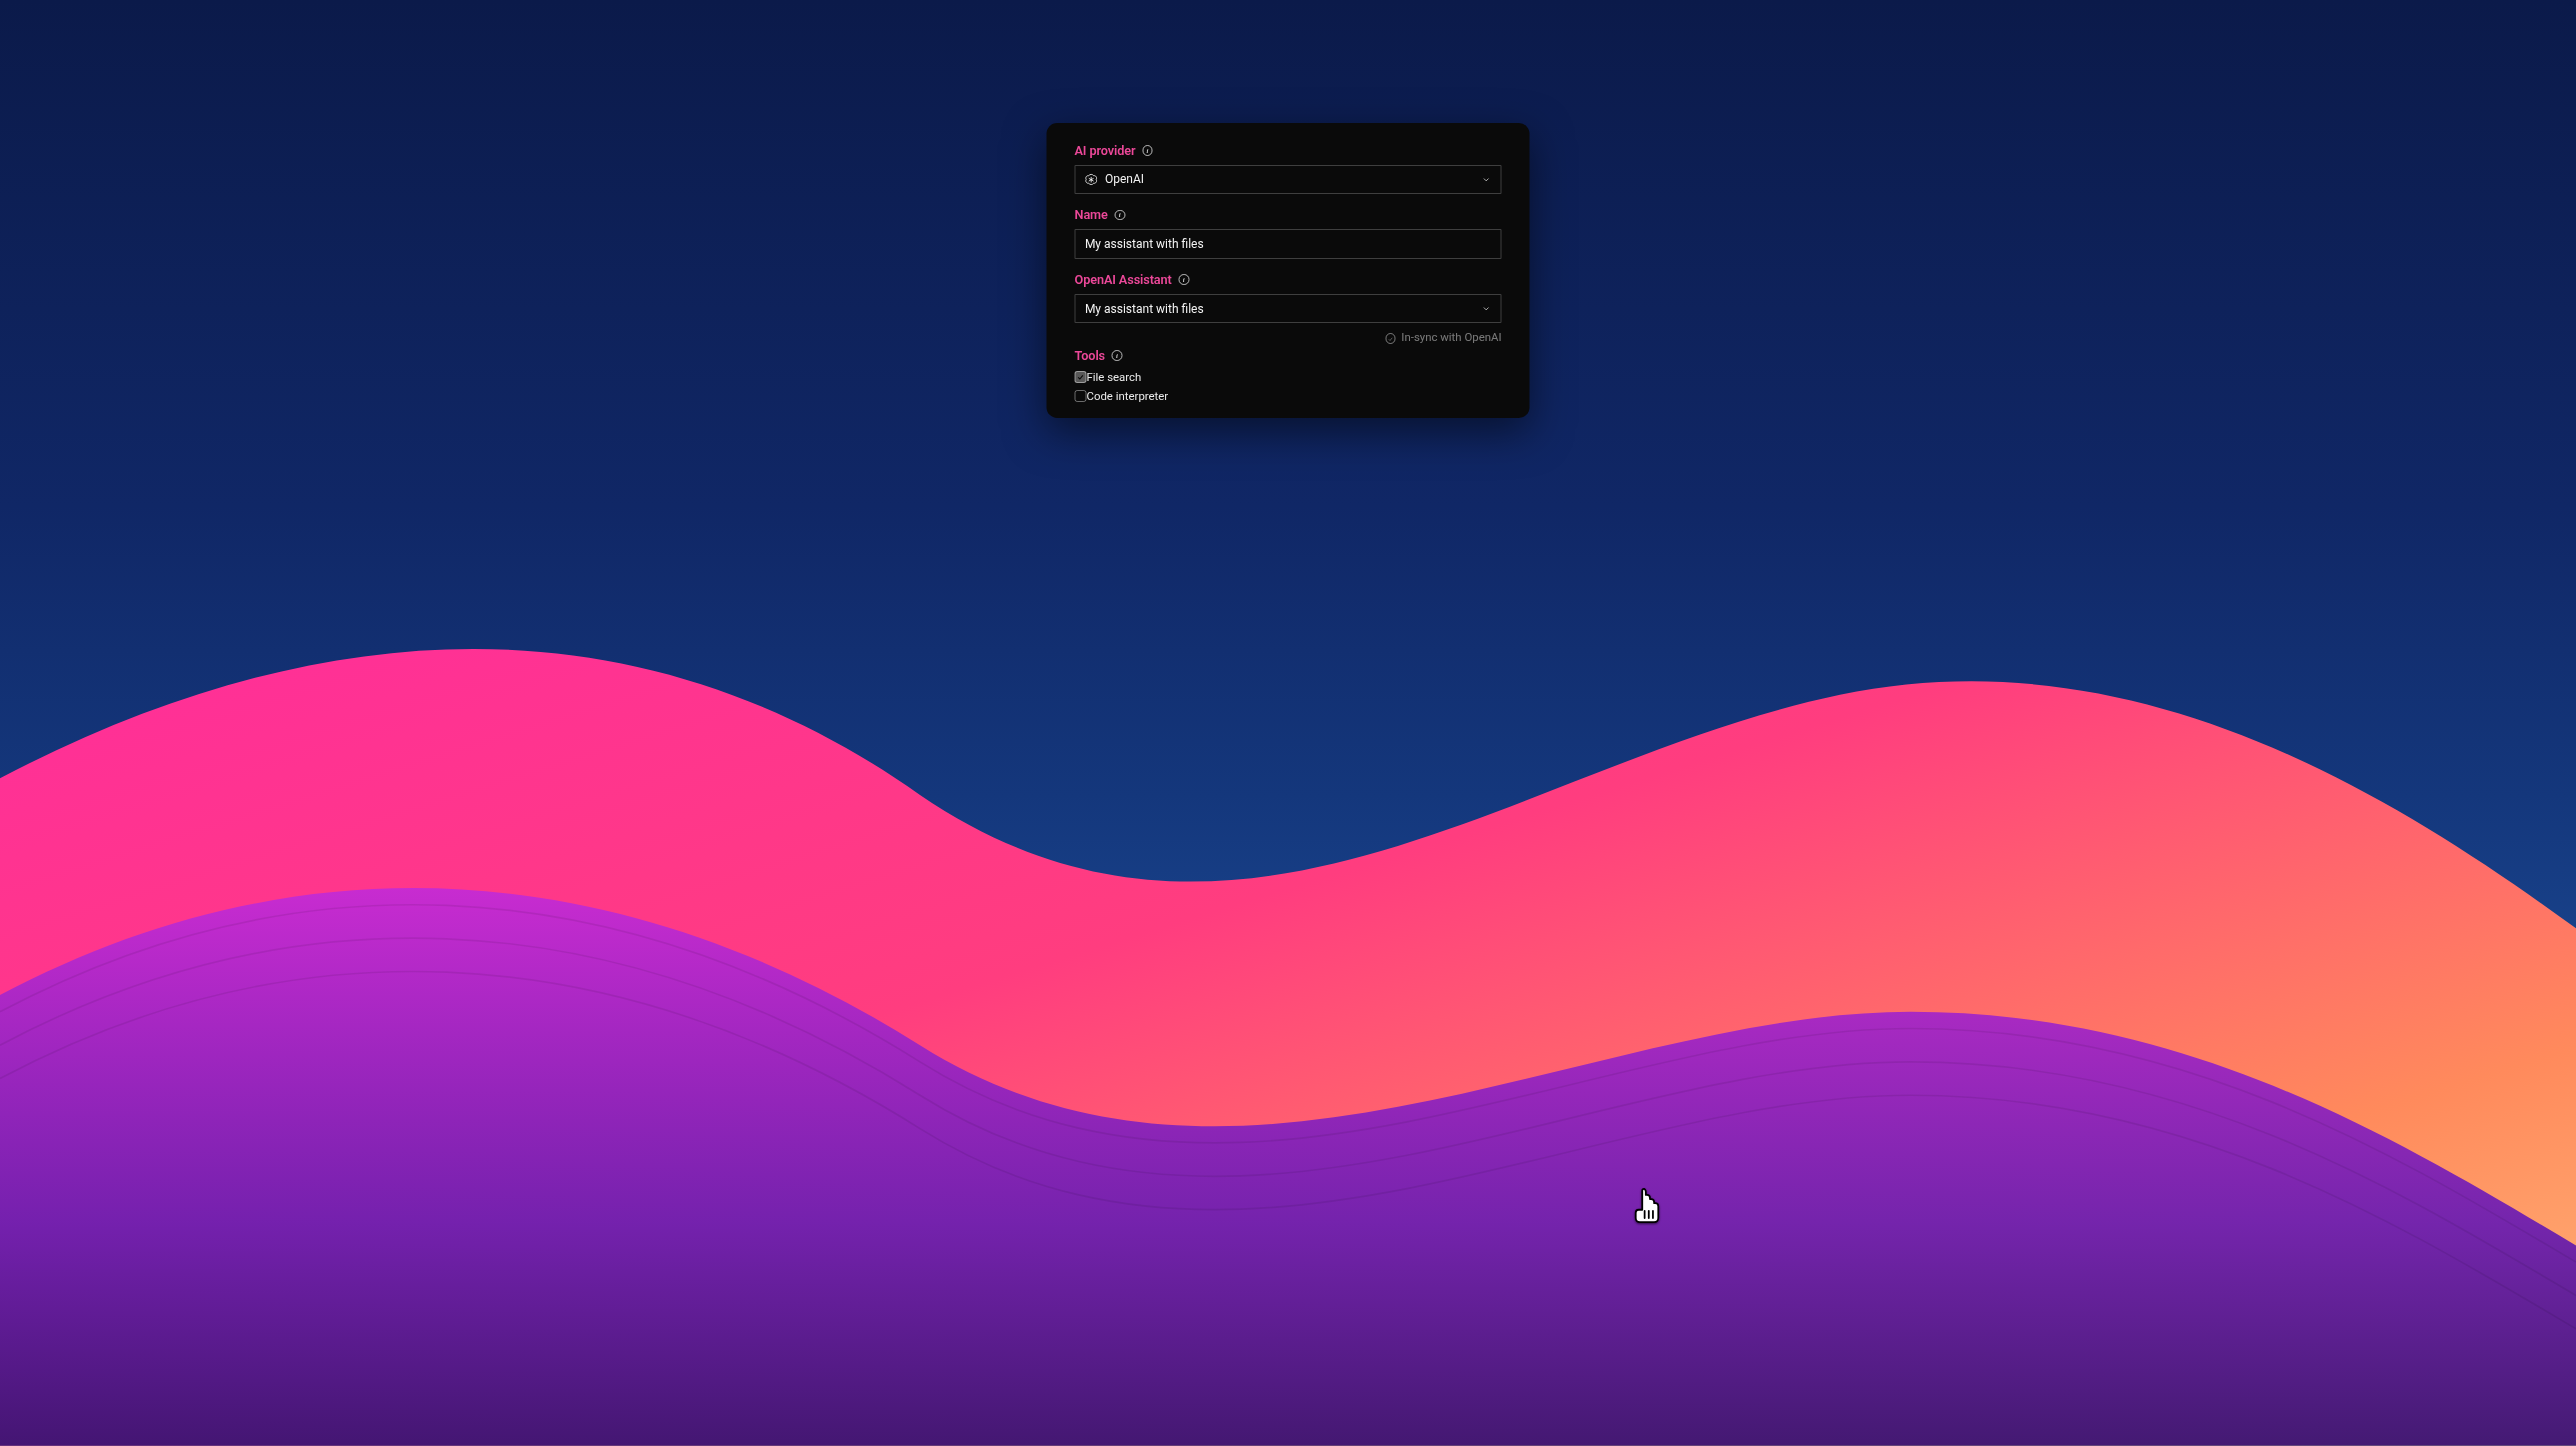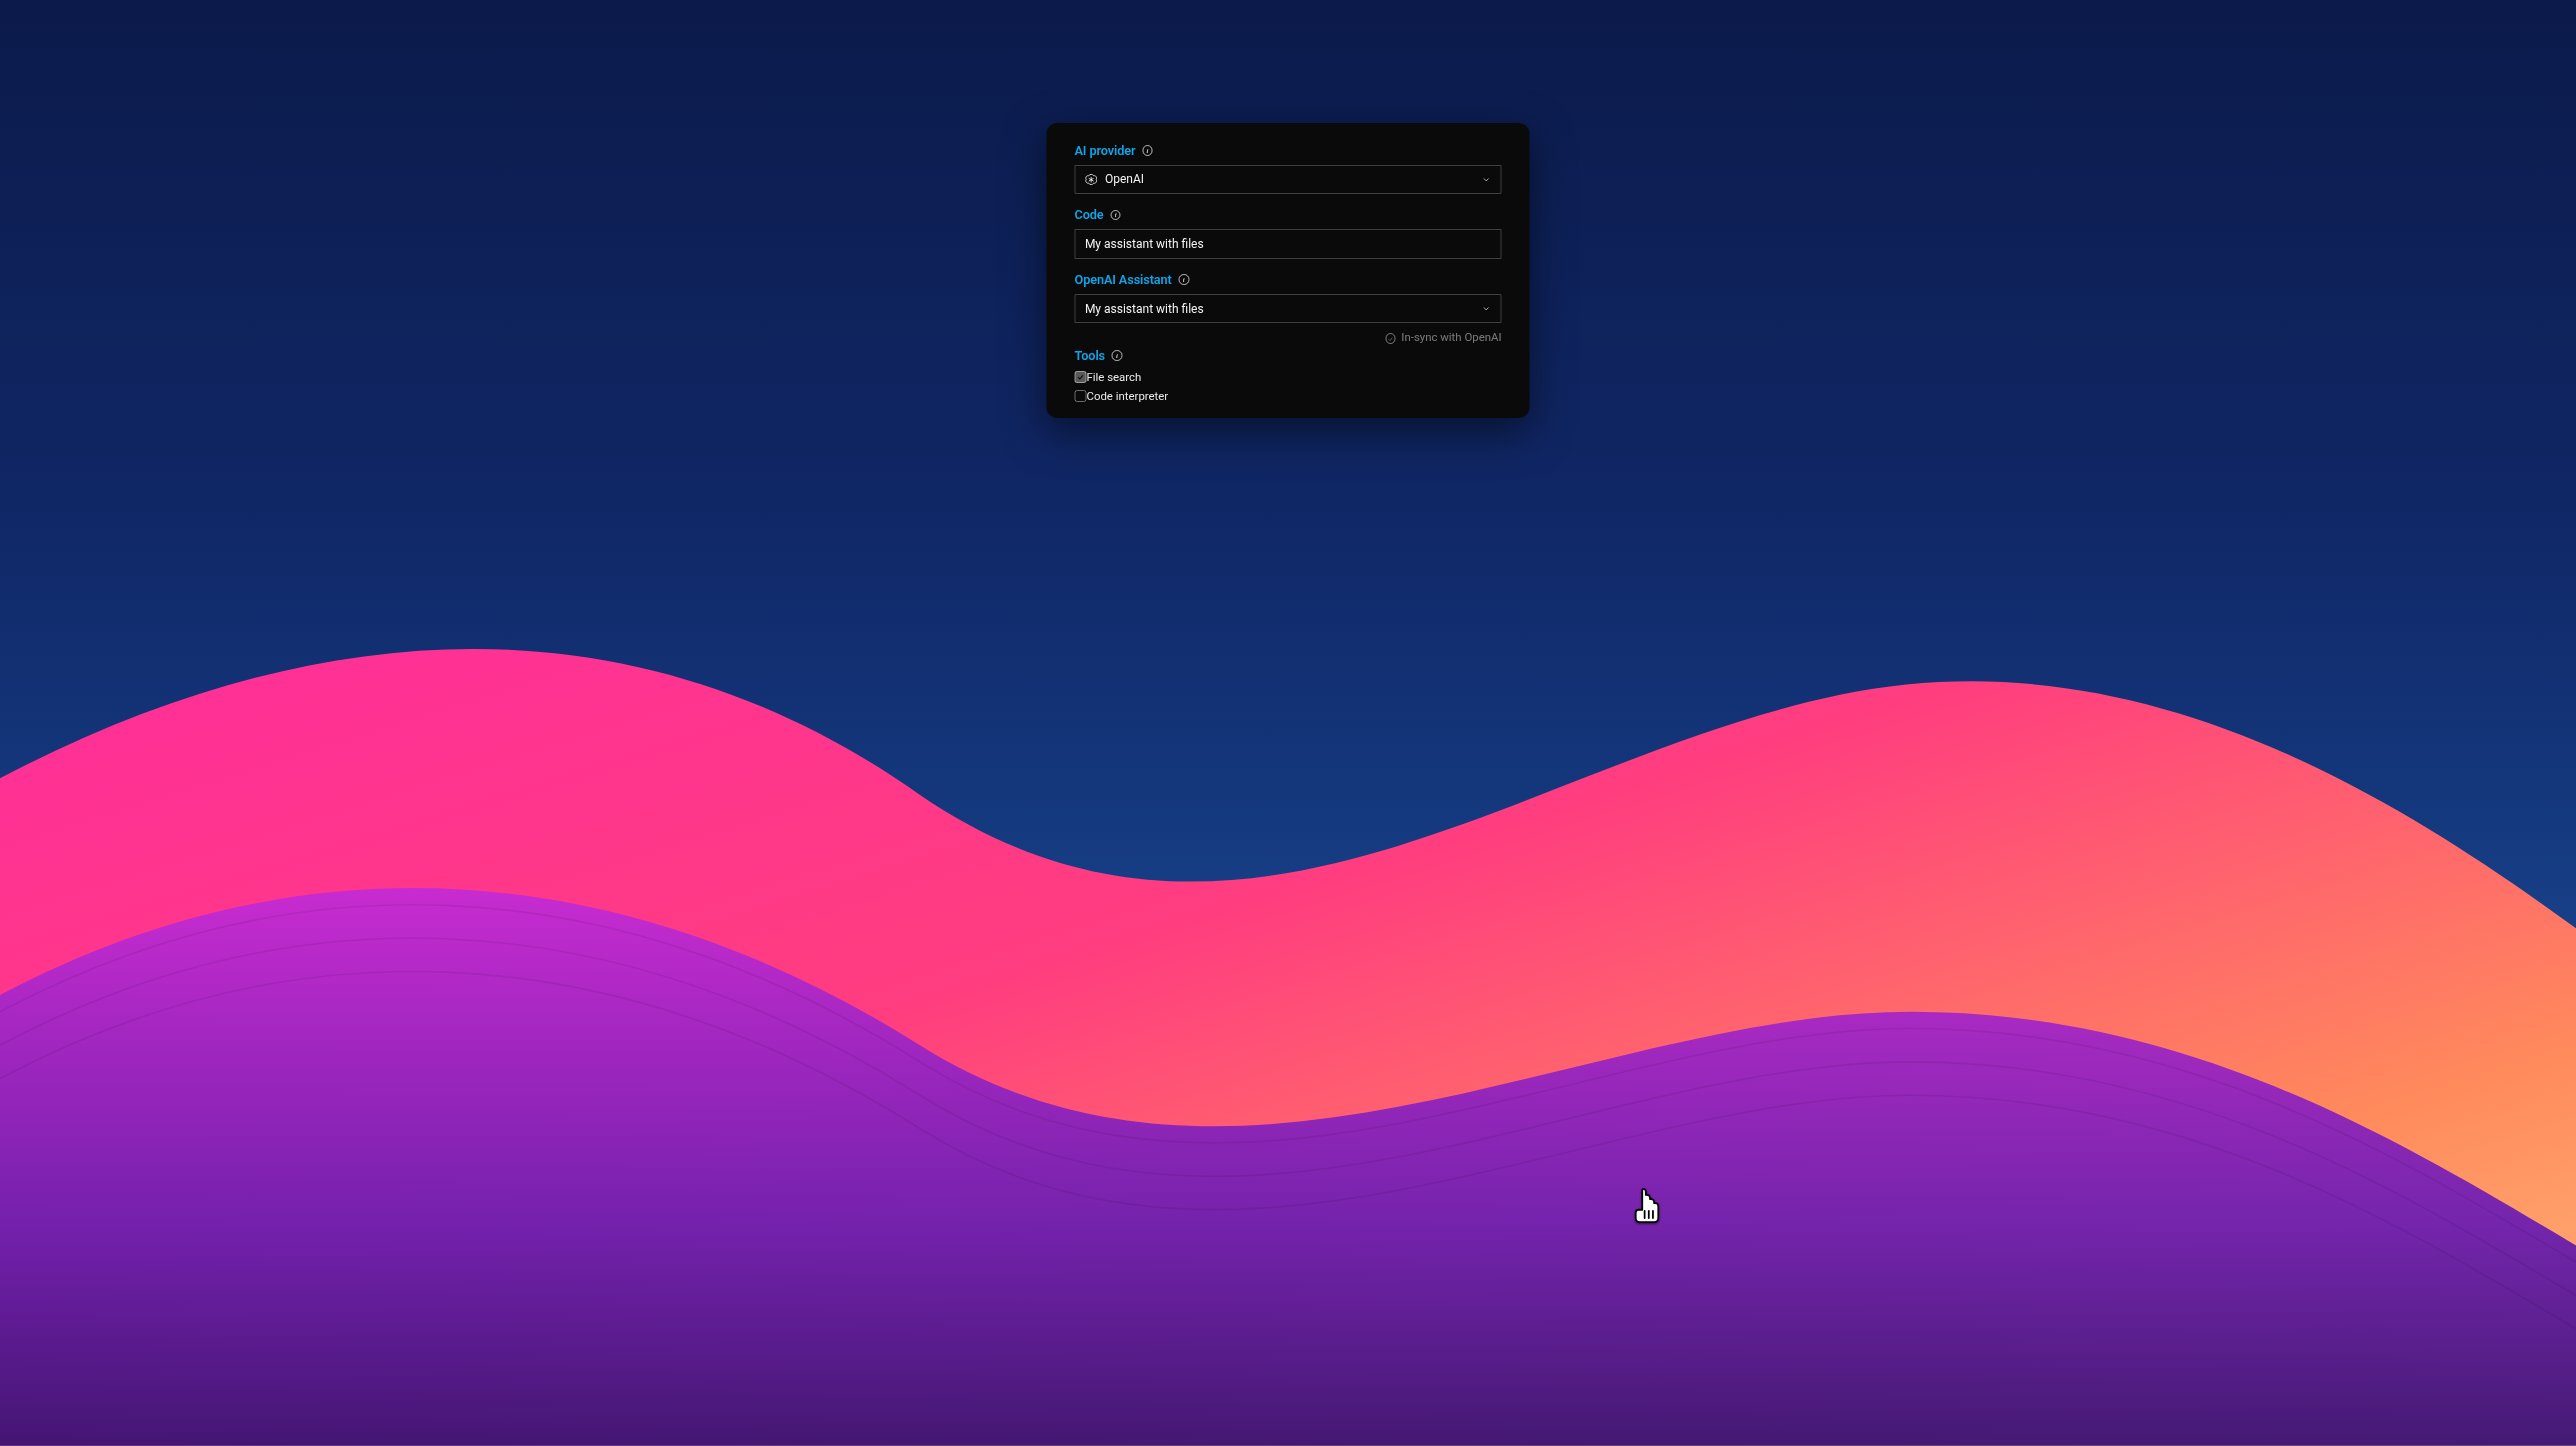--- a/index.html
+++ b/index.html
@@ -36,21 +36,21 @@
     box-shadow: 0 13.4px 40px rgba(0,0,0,0.5);
   }
   .field { margin-bottom: 13.4px; }
   .label-row {
     display: flex; align-items: center; gap: 6.7px;
     margin-bottom: 6.7px;
   }
   .label {
     font-size: 12.7px;
     font-weight: 600;
-    color: #0ea5e9;
+    color: #ec4899;
     letter-spacing: -0.1px;
     text-align: right;
   }
   .info-icon {
     width: 10.7px; height: 10.7px;
     border: 1px solid rgba(255,255,255,0.7);
     border-radius: 50%;
     display: inline-flex; align-items: center; justify-content: center;
     font-size: 6.7px; font-weight: 600;
     color: rgba(255,255,255,0.8);
@@ -186,21 +186,21 @@
             <polyline points="6 9 12 15 18 9"></polyline>
           </svg>
       </span>
     </div>
   </div>
 
 
 
   <div class="field">
     <div class="label-row">
-      <span class="label">Code</span>
+      <span class="label">Name</span>
       <span class="info-icon">i</span>
     </div>
     <div class="text-input">
       <input type="text" value="My assistant with files" style="">
     </div>
   </div>
 
 
   <div class="field" style="margin-bottom:4px">
     <div class="label-row">

